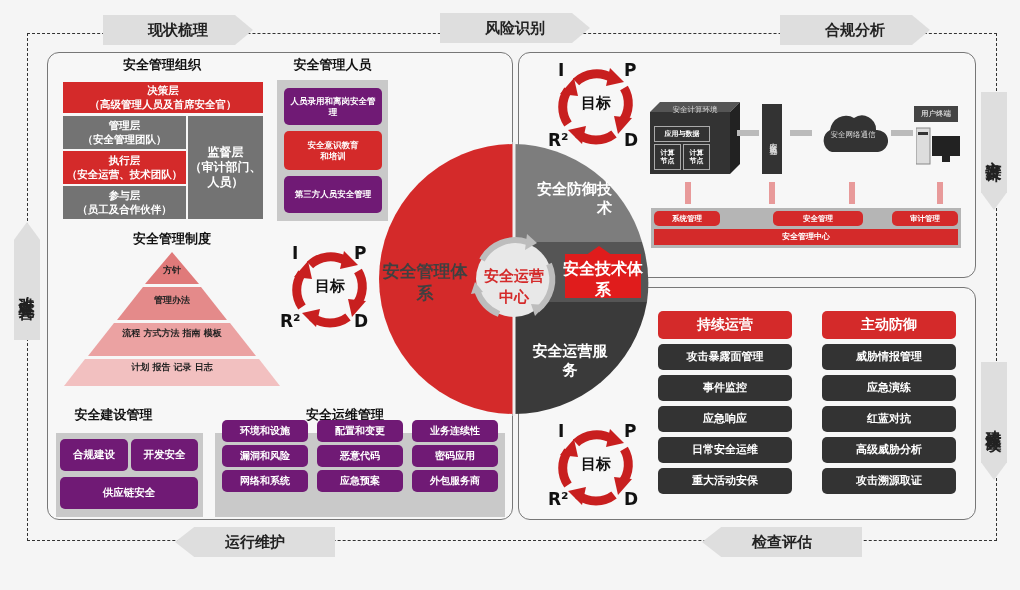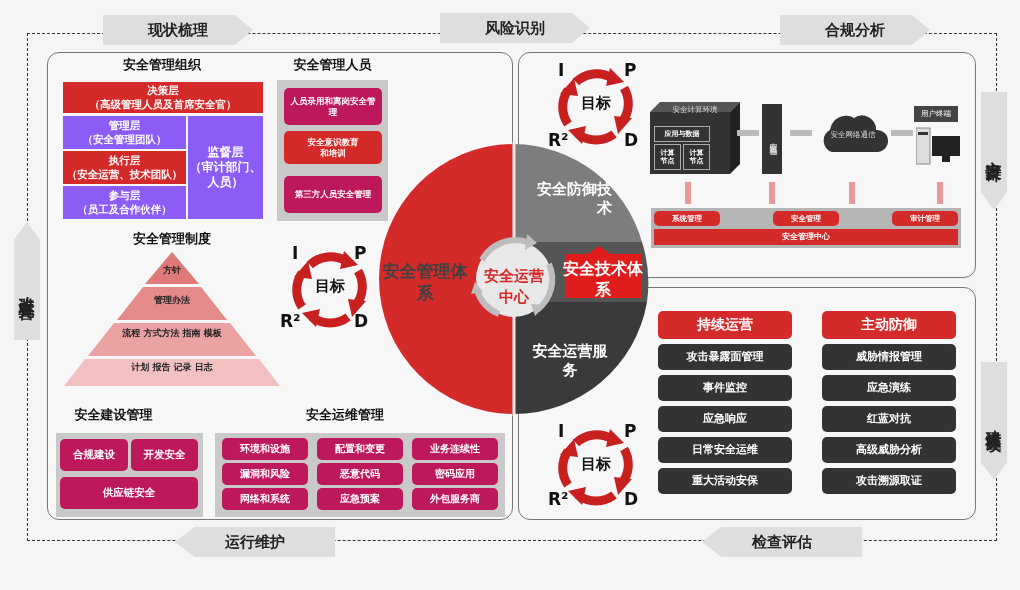--- a/index.html
+++ b/index.html
@@ -9,22 +9,22 @@
 .hArrow{position:absolute;height:30px;background:#dedede;font-weight:bold;font-size:15px;display:flex;align-items:center;justify-content:center;color:#222}
 .hArrow.r{clip-path:polygon(0 0,88% 0,100% 50%,88% 100%,0 100%)}
 .hArrow.l{clip-path:polygon(12% 0,100% 0,100% 100%,12% 100%,0 50%)}
 .vArrow{position:absolute;width:26px;background:#dedede;font-weight:bold;font-size:16px;display:flex;flex-direction:column;align-items:center;justify-content:center;line-height:21px;color:#222}
 .vArrow.d{clip-path:polygon(0 0,100% 0,100% 85%,50% 100%,0 85%)}
 .vArrow.u{clip-path:polygon(50% 0,100% 15%,100% 100%,0 100%,0 15%)}
 .panel{position:absolute;border:1.5px solid #777;border-radius:12px;background:#f7f7f7}
 .title{position:absolute;font-weight:bold;font-size:13px;color:#111;text-align:center}
 .box{position:absolute;color:#fff;font-weight:bold;display:flex;flex-direction:column;align-items:center;justify-content:center;text-align:center;line-height:1.25}
 .red{background:#d42a2a}
-.gray{background:#8b5cf6}
-.dgray{background:#be185d}
+.gray{background:#737373}
+.dgray{background:#701a75}
 .dark{background:#333}
 .pill{border-radius:5px}
 .pdca{position:absolute;width:84px;height:84px}
 .pdca .lbl{position:absolute;font-weight:bold;color:#111;font-size:17px}
 .pdca .ctr{position:absolute;left:22px;top:30px;width:40px;text-align:center;font-weight:bold;font-size:15px;color:#111}
 </style>
 </head>
 <body>
 
 <div class="dash" style="left:27px;top:33px;width:970px;height:508px"></div>
@@ -67,21 +67,21 @@
   <span>（员工及合作伙伴）</span>
 </div>
 <div class="box gray" style="left:188px;top:116px;width:75px;height:103px;font-size:12px">
   <span>监督层</span>
   <span style="padding:0 0">（审计部门、人员）</span>
 </div>
 
 <div class="title" style="left:275px;top:56px;width:115px">安全管理人员</div>
 <div class="abs" style="left:277px;top:80px;width:111px;height:141px;background:#c9c9c9"></div>
 <div class="box dgray pill" style="left:284px;top:88px;width:98px;height:37px;font-size:8.5px;padding:0 6px">人员录用和离岗安全管理</div>
-<div class="box red pill" style="left:284px;top:131px;width:98px;height:33px;font-size:8.5px;padding:0 22px">安全意识教育和培训</div>
+<div class="box red pill" style="left:284px;top:131px;width:98px;height:39px;font-size:8.5px;padding:0 22px">安全意识教育和培训</div>
 <div class="box dgray pill" style="left:284px;top:176px;width:98px;height:37px;font-size:8.5px;padding:0 6px">第三方人员安全管理</div>
 
 <div class="title" style="left:92px;top:230px;width:160px">安全管理制度</div>
 <svg class="abs" style="left:62px;top:250px" width="220" height="140">
   <defs>
     <linearGradient id="pg" x1="0" y1="0" x2="0" y2="1">
         <stop offset="0" stop-color="#e07a7a"></stop>
         <stop offset="1" stop-color="#f1c2c2"></stop>
       </linearGradient>
   </defs>
@@ -96,21 +96,21 @@
 <div class="abs" style="left:97px;top:361px;width:150px;text-align:center;font-size:9px;font-weight:bold">计划 报告 记录 日志</div>
 
 <div class="title" style="left:46px;top:406px;width:135px">安全建设管理</div>
 <div class="abs" style="left:56px;top:433px;width:147px;height:84px;background:#c9c9c9"></div>
 <div class="box dgray pill" style="left:60px;top:439px;width:68px;height:32px;font-size:10.5px">合规建设</div>
 <div class="box dgray pill" style="left:131px;top:439px;width:67px;height:32px;font-size:10.5px">开发安全</div>
 <div class="box dgray pill" style="left:60px;top:477px;width:138px;height:32px;font-size:10.5px">供应链安全</div>
 
 <div class="title" style="left:270px;top:406px;width:150px">安全运维管理</div>
 <div class="abs" style="left:215px;top:433px;width:290px;height:84px;background:#c9c9c9"></div>
-<div class="abs" style="left:222px;top:438px;width:276px;display:grid;grid-template-columns:repeat(3,86px);column-gap:9px;row-gap:3px">
+<div class="abs" style="left:222px;top:420px;width:276px;display:grid;grid-template-columns:repeat(3,86px);column-gap:9px;row-gap:3px">
   <div class="box dgray pill" style="position:static;height:22px;font-size:10px">环境和设施</div>
   <div class="box dgray pill" style="position:static;height:22px;font-size:10px">配置和变更</div>
   <div class="box dgray pill" style="position:static;height:22px;font-size:10px">业务连续性</div>
   <div class="box dgray pill" style="position:static;height:22px;font-size:10px">漏洞和风险</div>
   <div class="box dgray pill" style="position:static;height:22px;font-size:10px">恶意代码</div>
   <div class="box dgray pill" style="position:static;height:22px;font-size:10px">密码应用</div>
   <div class="box dgray pill" style="position:static;height:22px;font-size:10px">网络和系统</div>
   <div class="box dgray pill" style="position:static;height:22px;font-size:10px">应急预案</div>
   <div class="box dgray pill" style="position:static;height:22px;font-size:10px">外包服务商</div>
 </div>
@@ -234,21 +234,21 @@
   <rect x="26" y="30" width="8" height="6" fill="#222"></rect>
 </svg>
 
 <div class="abs" style="left:685px;top:182px;width:6px;height:22px;background:#e89a9a"></div>
 <div class="abs" style="left:769px;top:182px;width:6px;height:22px;background:#e89a9a"></div>
 <div class="abs" style="left:849px;top:182px;width:6px;height:22px;background:#e89a9a"></div>
 <div class="abs" style="left:937px;top:182px;width:6px;height:22px;background:#e89a9a"></div>
 
 <div class="abs" style="left:651px;top:208px;width:310px;height:40px;background:#b5b5b5"></div>
 <div class="box red pill" style="left:654px;top:211px;width:66px;height:15px;font-size:7.5px">系统管理</div>
-<div class="box red pill" style="left:773px;top:211px;width:66px;height:15px;font-size:7.5px">安全管理</div>
+<div class="box red pill" style="left:773px;top:211px;width:90px;height:15px;font-size:7.5px">安全管理</div>
 <div class="box red pill" style="left:892px;top:211px;width:66px;height:15px;font-size:7.5px">审计管理</div>
 <div class="box red" style="left:654px;top:229px;width:304px;height:16px;font-size:8px">安全管理中心</div>
 
 <div class="box red pill" style="left:658px;top:311px;width:134px;height:28px;font-size:14px">持续运营</div>
 <div class="box dark pill" style="left:658px;top:344px;width:134px;height:26px;font-size:11px">攻击暴露面管理</div>
 <div class="box dark pill" style="left:658px;top:375px;width:134px;height:26px;font-size:11px">事件监控</div>
 <div class="box dark pill" style="left:658px;top:406px;width:134px;height:26px;font-size:11px">应急响应</div>
 <div class="box dark pill" style="left:658px;top:437px;width:134px;height:26px;font-size:11px">日常安全运维</div>
 <div class="box dark pill" style="left:658px;top:468px;width:134px;height:26px;font-size:11px">重大活动安保</div>
 

